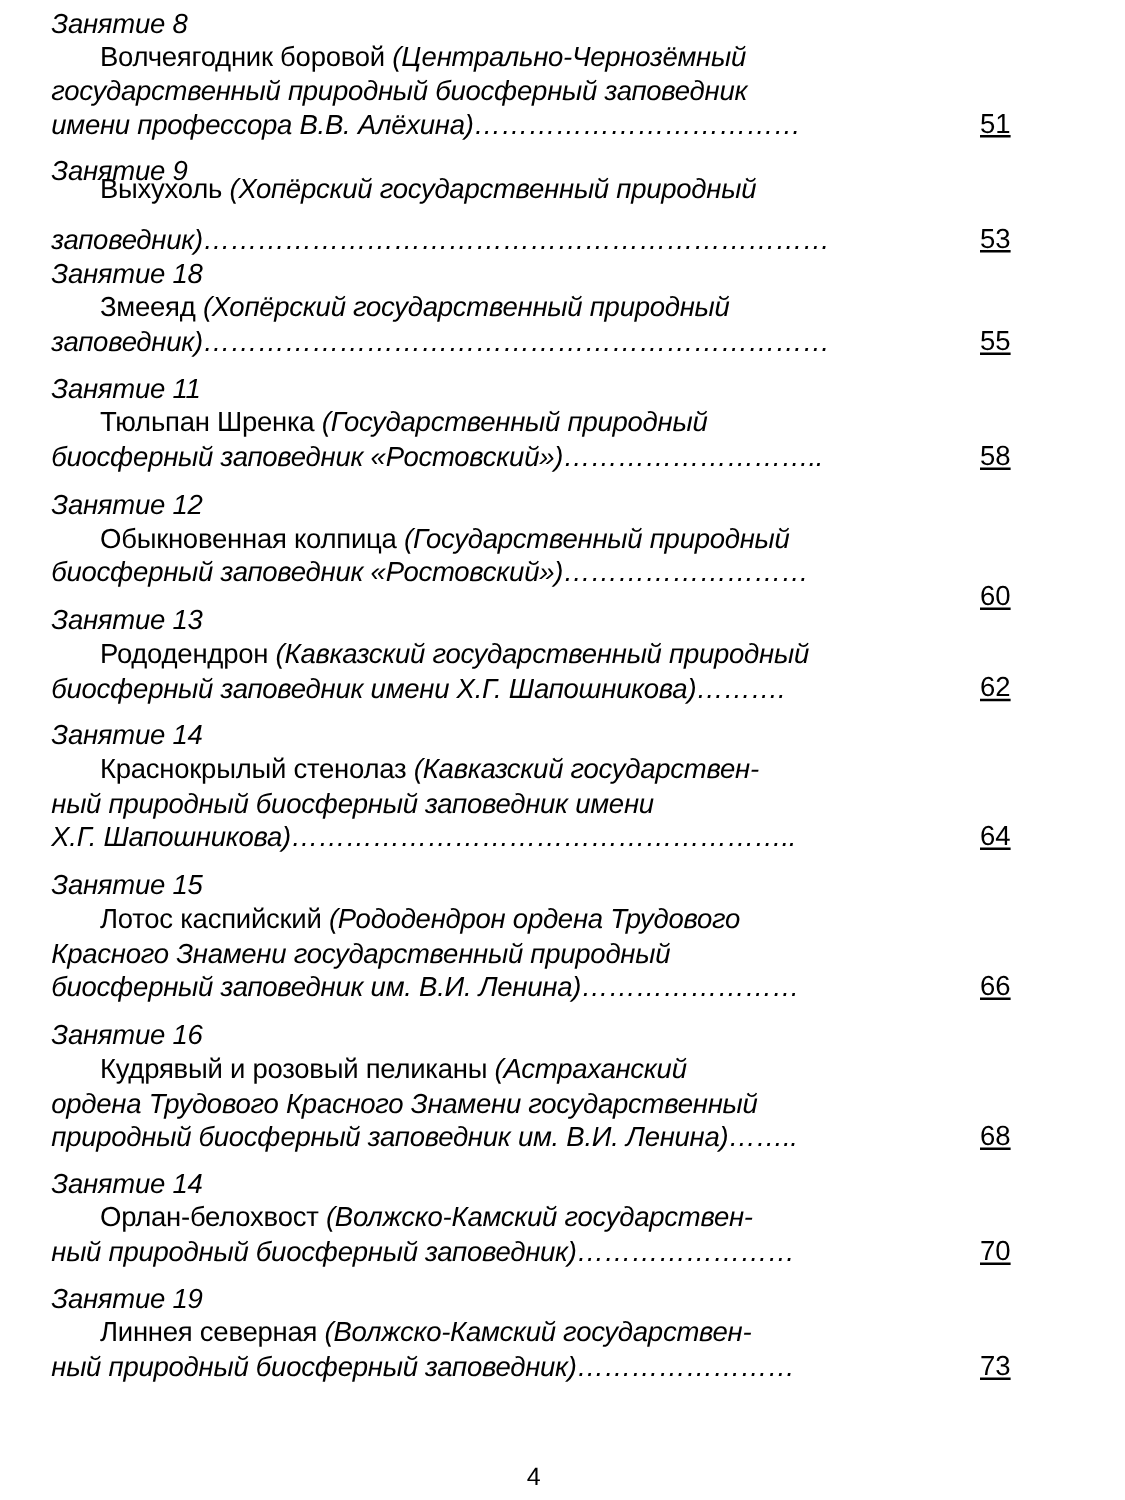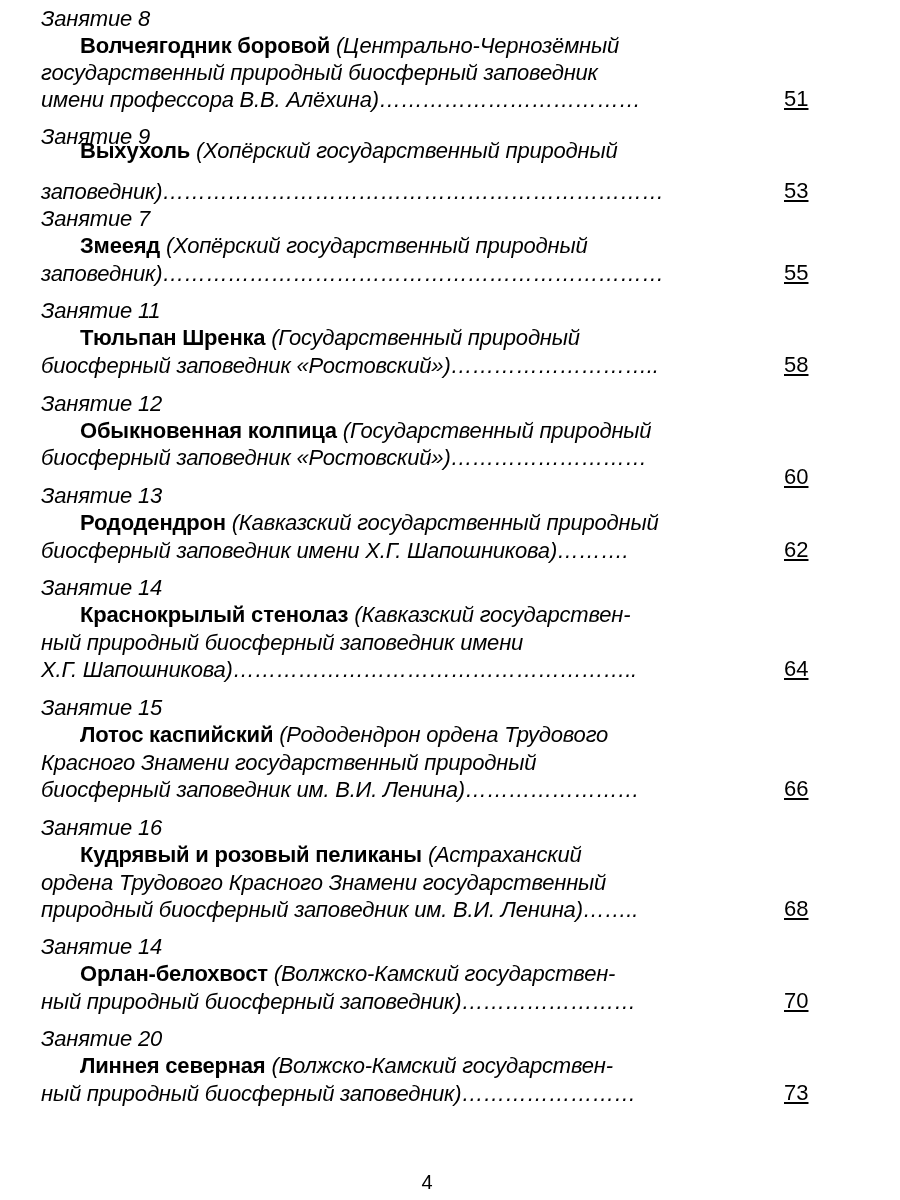--- a/index.html
+++ b/index.html
@@ -3,21 +3,21 @@
 <meta charset="utf-8">
 <style>
   html, body { margin: 0; padding: 0; background: #ffffff; }
   body { width: 900px; height: 1200px; position: relative; overflow: hidden;
          font-family: "Liberation Sans", sans-serif; color: #000; }
   .entry { position: absolute; left: 0; width: 900px; }
   .line { position: absolute; left: 41px; font-size: 22px; line-height: 26px;
           white-space: nowrap; font-style: italic; letter-spacing: -0.2px; }
   .line.indent { left: 80px; }
   .lesson { font-style: italic; }
-  .title { font-weight: bold; font-style: normal; }
+  .title { font-weight: normal; font-style: normal; }
   .page { position: absolute; left: 784px; font-size: 22px; line-height: 26px;
           font-style: normal; text-decoration: underline; }
   .footer { position: absolute; top: 1171px; left: 0; width: 854px; text-align: center;
             font-size: 20px; }
 </style>
 </head>
 <body>
 
 <div class="entry">
   <div class="line lesson" style="top:6px">Занятие 8</div>
@@ -28,21 +28,21 @@
 </div>
 
 <div class="entry">
   <div class="line lesson" style="top:124px">Занятие 9</div>
   <div class="line indent" style="top:138px"><span class="title">Выхухоль</span><span> (Хопёрский государственный природный</span></div>
   <div class="line" style="top:179px">заповедник)……………………………………………………………</div>
   <div class="page" style="top:178px">53</div>
 </div>
 
 <div class="entry">
-  <div class="line lesson" style="top:206px">Занятие 7</div>
+  <div class="line lesson" style="top:206px">Занятие 18</div>
   <div class="line indent" style="top:233px"><span class="title">Змееяд</span><span> (Хопёрский государственный природный</span></div>
   <div class="line" style="top:261px">заповедник)……………………………………………………………</div>
   <div class="page" style="top:260px">55</div>
 </div>
 
 <div class="entry">
   <div class="line lesson" style="top:298px">Занятие 11</div>
   <div class="line indent" style="top:325px"><span class="title">Тюльпан Шренка</span><span> (Государственный природный</span></div>
   <div class="line" style="top:353px">биосферный заповедник «Ростовский»)………………………..</div>
   <div class="page" style="top:352px">58</div>
@@ -87,19 +87,19 @@
 </div>
 
 <div class="entry">
   <div class="line lesson" style="top:934px">Занятие 14</div>
   <div class="line indent" style="top:961px"><span class="title">Орлан-белохвост</span><span> (Волжско-Камский государствен-</span></div>
   <div class="line" style="top:989px">ный природный биосферный заповедник)……………………</div>
   <div class="page" style="top:988px">70</div>
 </div>
 
 <div class="entry">
-  <div class="line lesson" style="top:1026px">Занятие 20</div>
+  <div class="line lesson" style="top:1026px">Занятие 19</div>
   <div class="line indent" style="top:1053px"><span class="title">Линнея северная</span><span> (Волжско-Камский государствен-</span></div>
   <div class="line" style="top:1081px">ный природный биосферный заповедник)……………………</div>
   <div class="page" style="top:1080px">73</div>
 </div>
 
 <div class="footer">4</div>
 
 </body></html>

